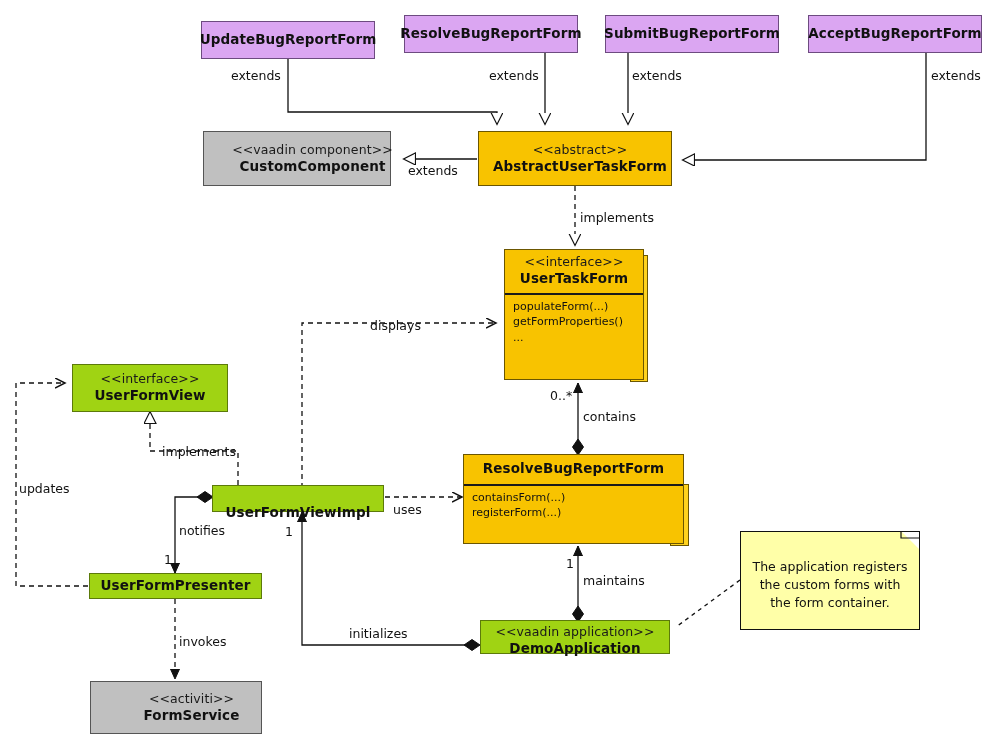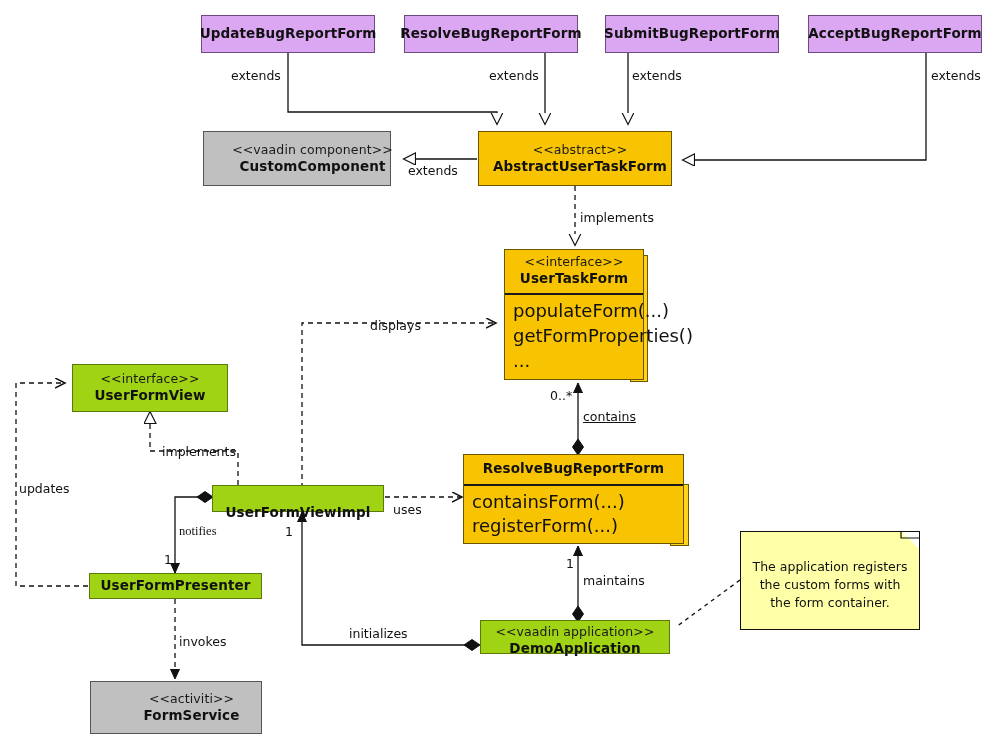--- a/index.html
+++ b/index.html
@@ -61,21 +61,21 @@
     white-space: nowrap;
     letter-spacing: 0.1px;
   }
   .sep {
     border-top: 1px solid #1a1a1a;
     height: 0;
   }
   .attrs {
     border-top: 1px solid #1a1a1a;
     padding: 4px 6px 5px 8px;
-    font-size: 18px;
+    font-size: 11px;
     color: #111111;
     line-height: 1.38;
     text-align: left;
     flex: 1 1 auto;
   }
   .attrs div { white-space: nowrap; }
 
   .purple { background: #DBA6F2; border-color: #6d4b80; }
   .yellow { background: #F8C300; border-color: #6b5600; }
   .green  { background: #A0D313; border-color: #5c7a0a; }
@@ -179,21 +179,21 @@
       <path d="M175,599 L175,679" stroke-dasharray="5,4" marker-end="url(#solidArrow)"></path>
 
       <path d="M578,614 L578,546" marker-start="url(#diamond)" marker-end="url(#solidArrow)"></path>
 
       <path d="M472,645 L302,645 L302,512" marker-start="url(#diamond)" marker-end="url(#solidArrow)"></path>
 
       <path d="M740,580 L676,627" stroke-dasharray="4,4"></path>
     </g>
   </svg>
 
-  <div class="node purple" style="left:201px; top:15px; width:174px; height:38px;">
+  <div class="node purple" style="left:201px; top:21px; width:174px; height:38px;">
     <div class="head">
       <div class="cname">UpdateBugReportForm</div>
     </div>
   </div>
 
   <div class="node purple" style="left:404px; top:15px; width:174px; height:38px;">
     <div class="head">
       <div class="cname">ResolveBugReportForm</div>
     </div>
   </div>
@@ -291,25 +291,25 @@
     <div class="note-text">The application registers the custom forms with the form container.</div>
   </div>
 
   <div class="elabel" style="left:231px; top:70px;">extends</div>
   <div class="elabel" style="left:489px; top:70px;">extends</div>
   <div class="elabel" style="left:632px; top:70px;">extends</div>
   <div class="elabel" style="left:931px; top:70px;">extends</div>
   <div class="elabel" style="left:408px; top:165px;">extends</div>
   <div class="elabel" style="left:580px; top:212px;">implements</div>
   <div class="elabel" style="left:370px; top:320px;">displays</div>
-  <div class="elabel" style="left:583px; top:411px;text-decoration:underline;">contains</div>
+  <div class="elabel" style="left:583px; top:411px;">contains</div>
   <div class="elabel" style="left:393px; top:504px;">uses</div>
   <div class="elabel" style="left:162px; top:446px;">implements</div>
   <div class="elabel" style="left:19px; top:483px;">updates</div>
-  <div class="elabel" style="left:179px; top:525px;font-family:Liberation Serif, serif;">notifies</div>
+  <div class="elabel" style="left:179px; top:525px;">notifies</div>
   <div class="elabel" style="left:179px; top:636px;">invokes</div>
   <div class="elabel" style="left:583px; top:575px;">maintains</div>
   <div class="elabel" style="left:349px; top:628px;">initializes</div>
 
   <div class="mlabel" style="left:550px; top:390px;">0..*</div>
   <div class="mlabel" style="left:164px; top:554px;">1</div>
   <div class="mlabel" style="left:285px; top:526px;">1</div>
   <div class="mlabel" style="left:566px; top:558px;">1</div>
 
 </div>

